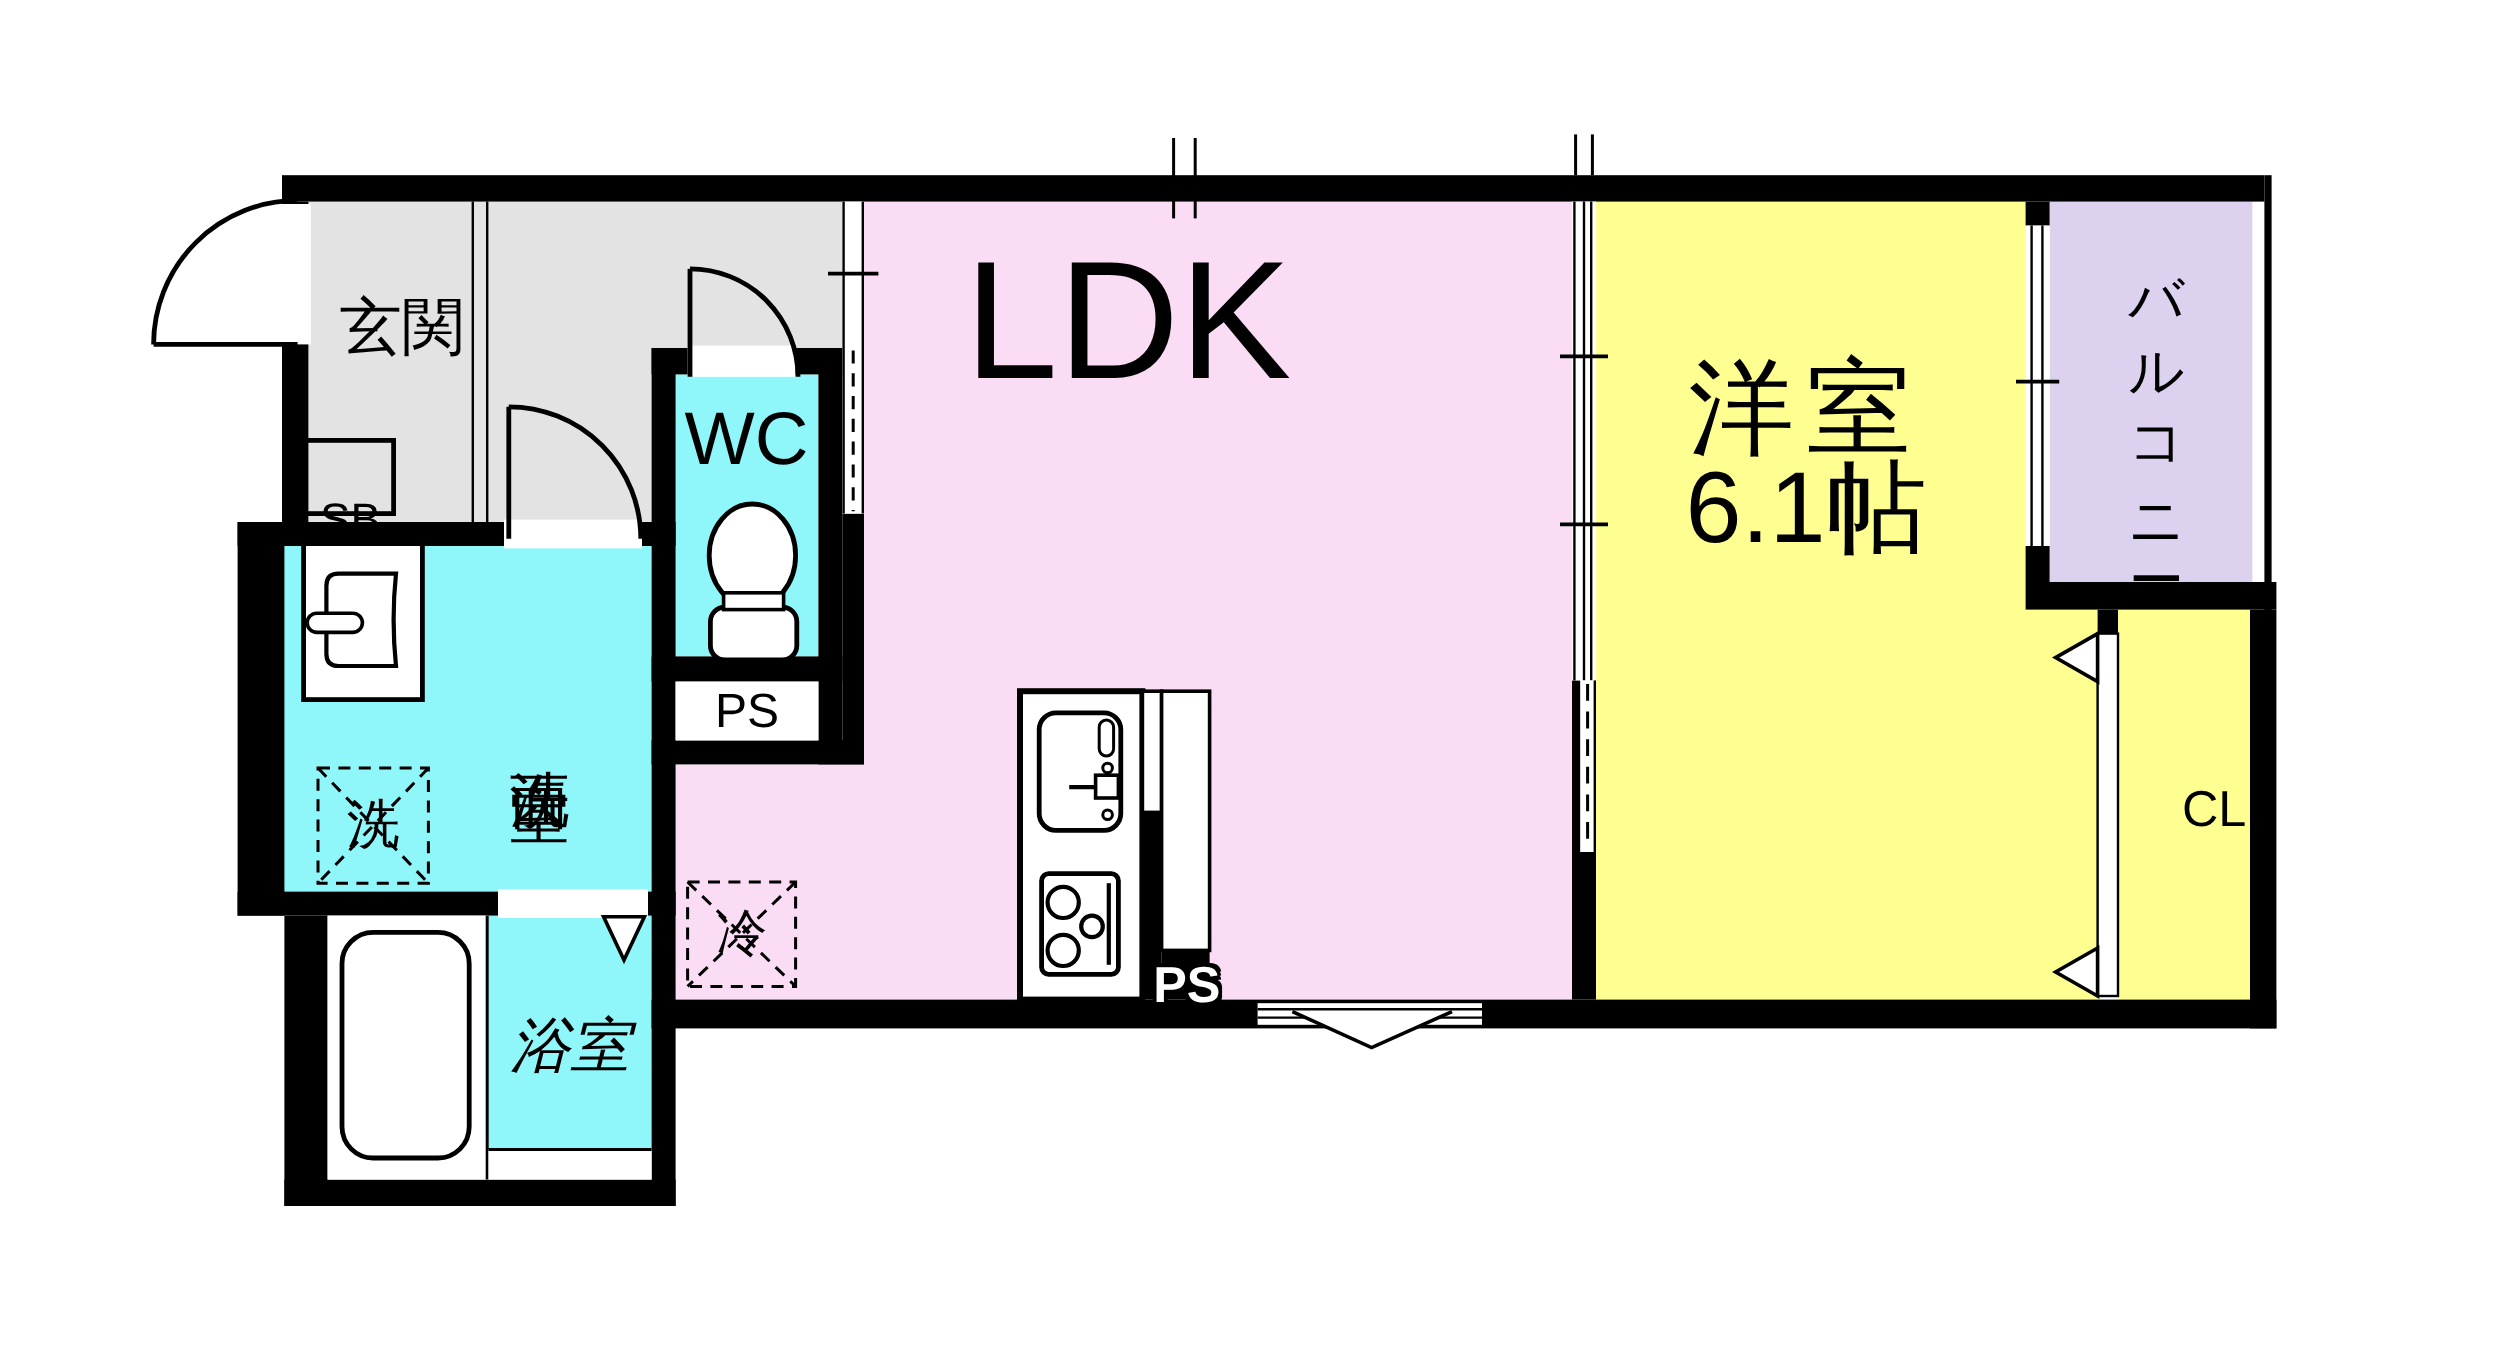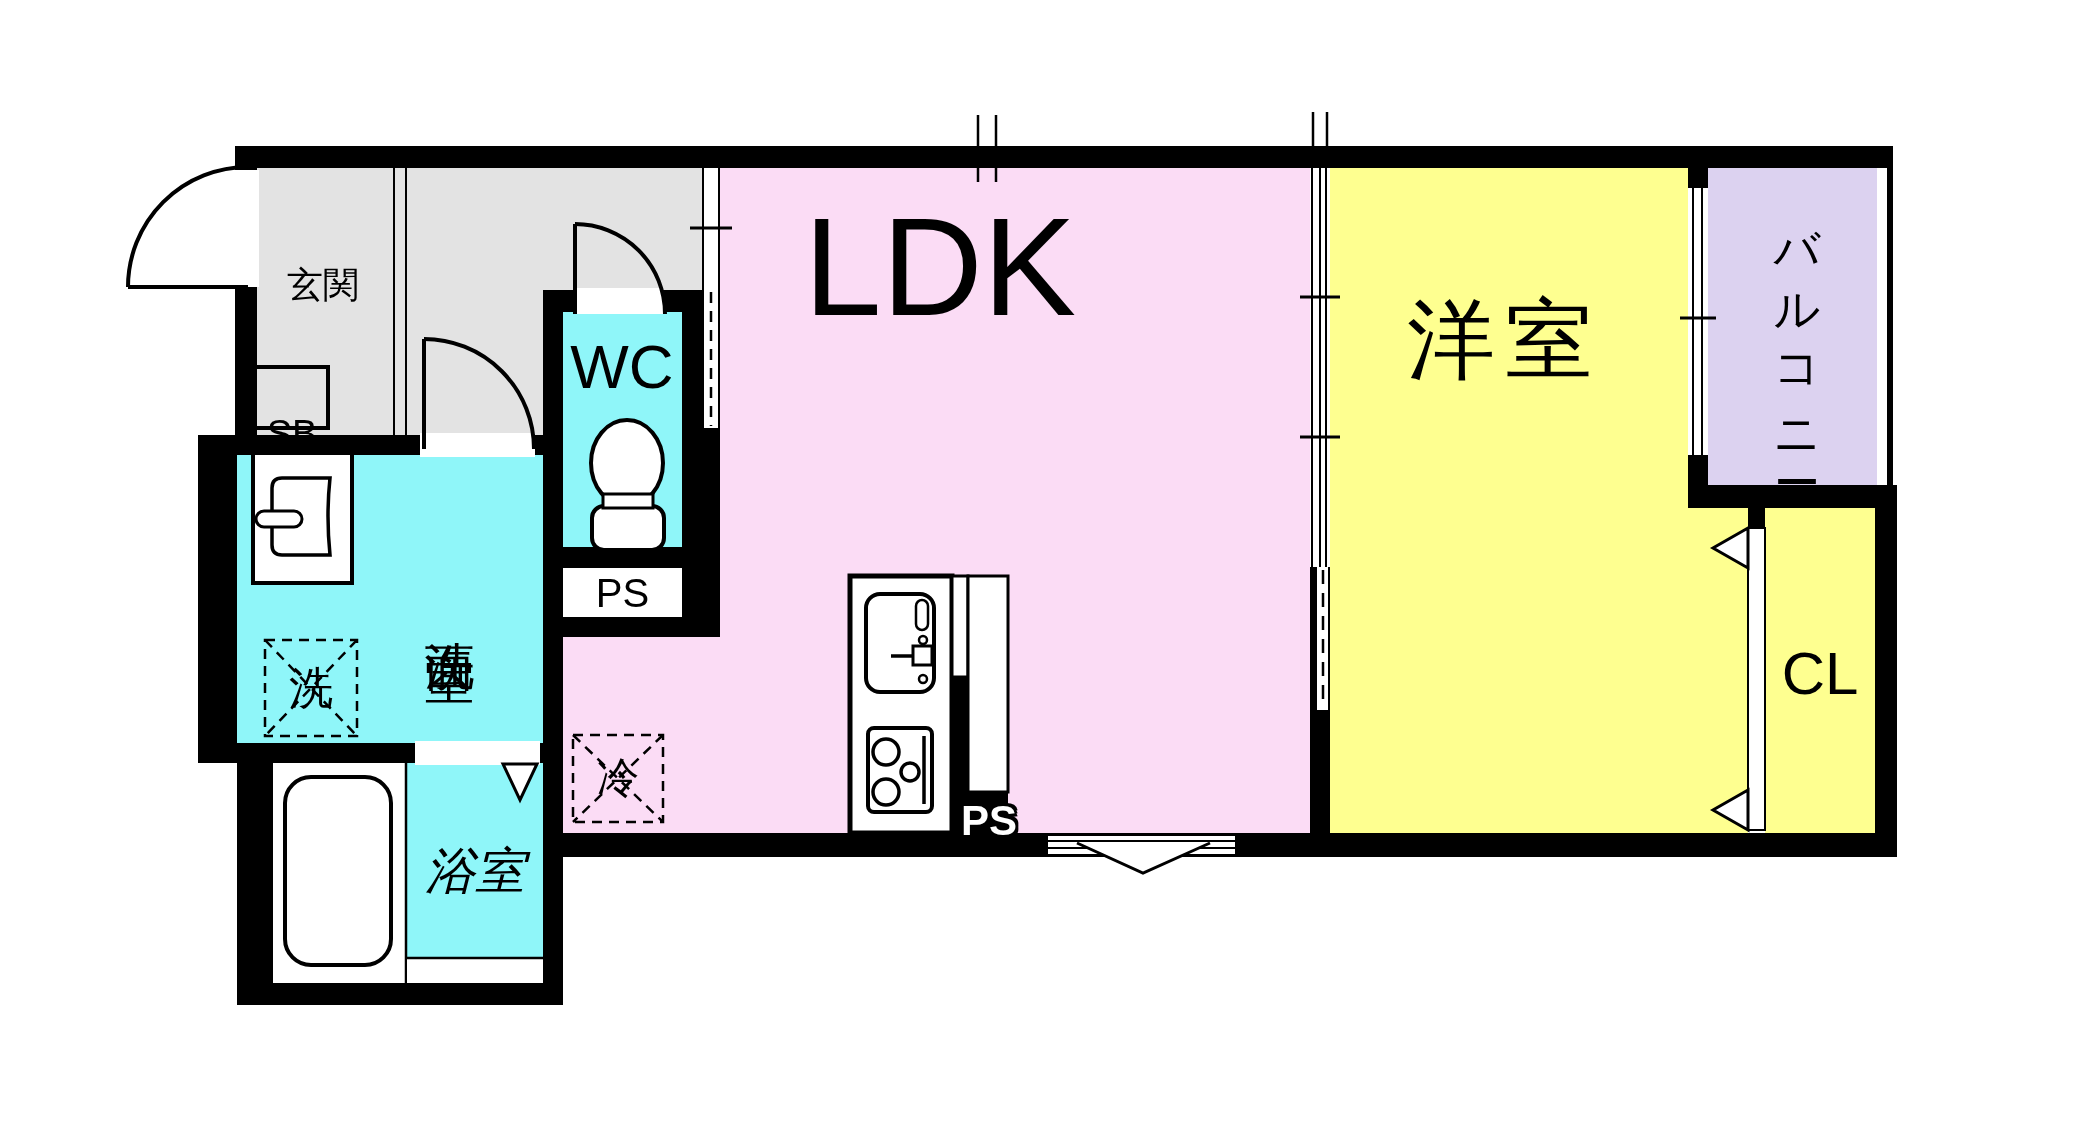--- a/index.html
+++ b/index.html
@@ -166,26 +166,27 @@
     <g>
       <rect x="868" y="728" width="64" height="84" rx="6" fill="#ffffff" stroke="#000" stroke-width="4"></rect>
       <circle cx="886" cy="752" r="13" fill="none" stroke="#000" stroke-width="3.5"></circle>
       <circle cx="886" cy="792" r="13" fill="none" stroke="#000" stroke-width="3.5"></circle>
       <circle cx="910" cy="772" r="9" fill="none" stroke="#000" stroke-width="3.5"></circle>
       <line x1="924" y1="736" x2="924" y2="804" stroke="#000" stroke-width="3.5"></line>
     </g>
   </g>
 </svg>
 
-  <div class="label" style="left:259px;top:256px;width:128px;font-size:36px;line-height:58px;">玄関</div>
+  <div class="label" style="left:259px;top:244px;width:128px;font-size:52px;line-height:58px;text-align:right;">玄関</div>
   <div class="label" style="left:255px;top:374px;width:74px;font-size:38px;line-height:48px;margin-top:36px;">SB</div>
   <div class="label" style="left:562px;top:332px;width:120px;font-size:62px;line-height:70px;">WC</div>
   <div class="label" style="left:563px;top:570px;width:119px;font-size:40px;line-height:46px;">PS</div>
   <div class="label v" style="left:417px;top:510px;height:200px;font-size:50px;letter-spacing:6px;">洗面室</div>
   <div class="label" style="left:265px;top:664px;width:92px;font-size:44px;line-height:48px;">洗</div>
   <div class="label" style="left:407px;top:843px;width:136px;font-size:50px;line-height:56px;font-style:italic;">浴室</div>
   <div class="label" style="left:573px;top:754px;width:90px;font-size:42px;line-height:48px;">冷</div>
   <div class="label" style="left:758px;top:203px;width:364px;font-size:140px;line-height:128px;">LDK</div>
   <div class="label" style="left:1355px;top:294px;width:300px;font-size:88px;line-height:92px;letter-spacing:10px;">洋室</div>
+  <div class="label" style="left:1352px;top:378px;width:306px;font-size:84px;line-height:90px;">6.1帖</div>
   <div class="label v" style="left:1767px;top:180px;height:310px;font-size:46px;letter-spacing:13px;">バルコニー</div>
-  <div class="label" style="left:1768px;top:640px;width:104px;font-size:60px;line-height:68px;">CL</div>
+  <div class="label" style="left:1768px;top:640px;width:104px;font-size:42px;line-height:68px;text-align:right;">CL</div>
   <div class="label outlined" style="left:952px;top:798px;width:74px;font-size:42px;line-height:46px;">PS</div>
 </div>
 
 </body></html>

